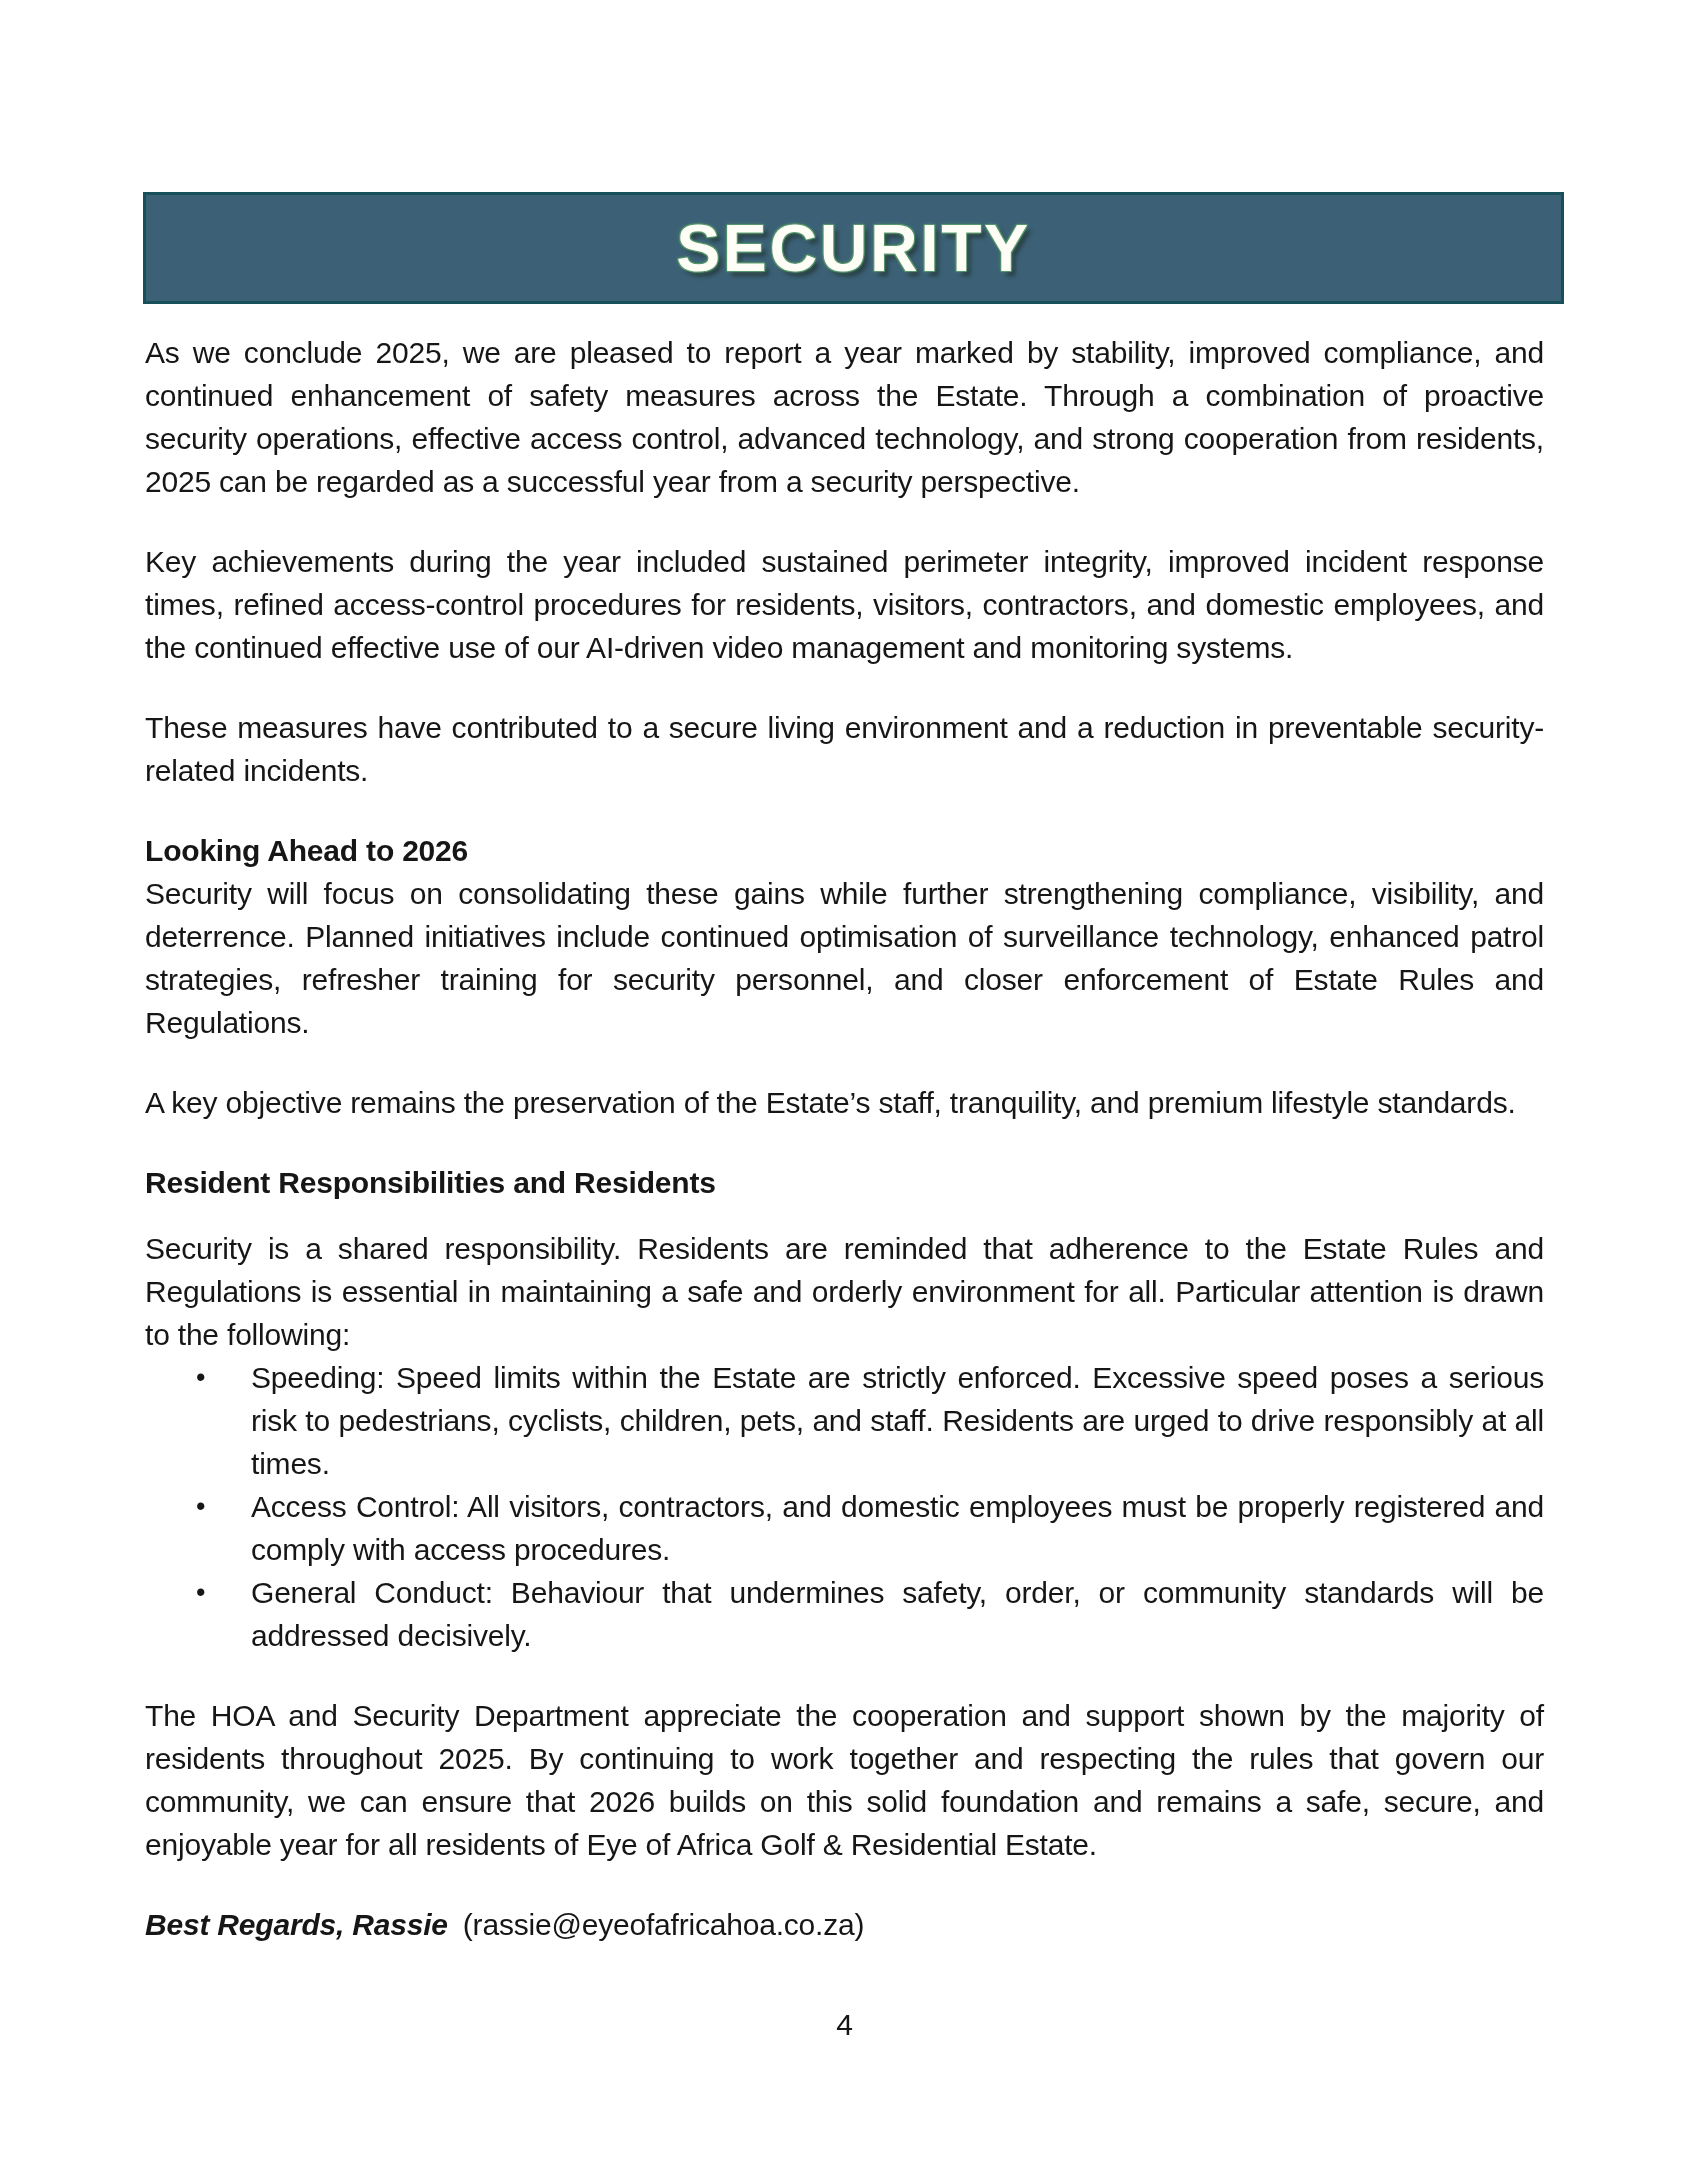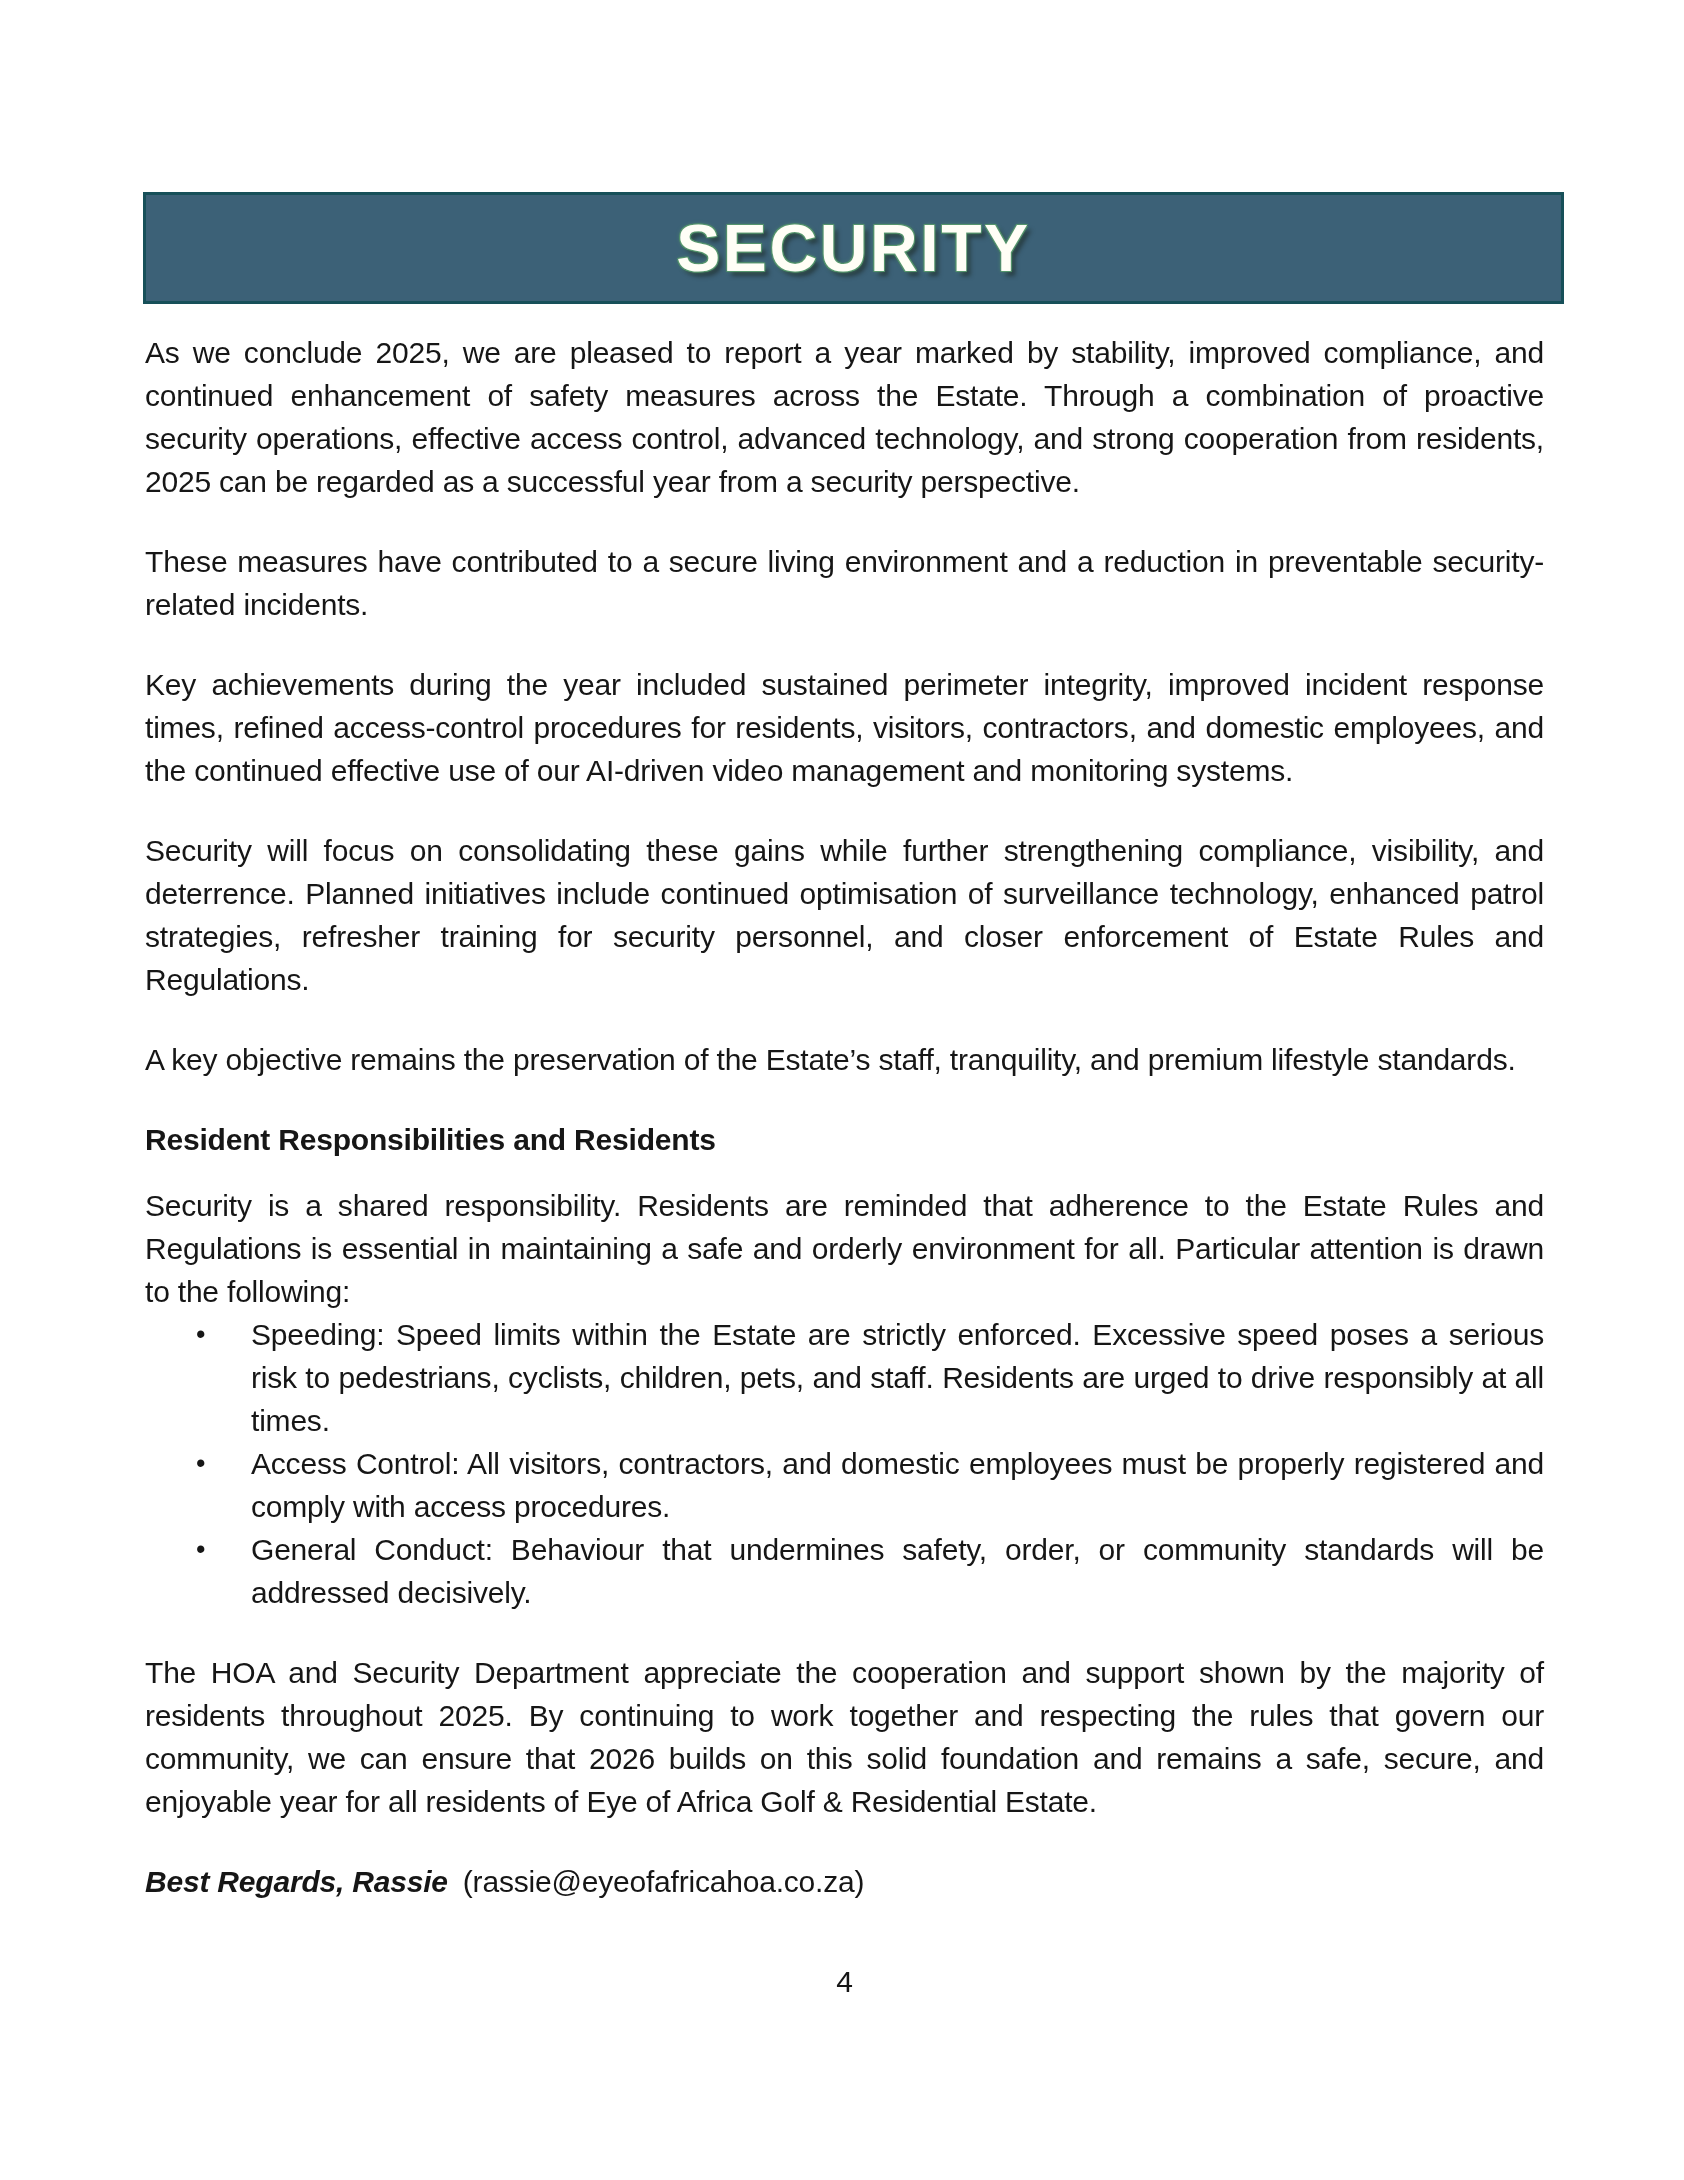--- a/index.html
+++ b/index.html
@@ -84,24 +84,25 @@
 <div class="page">
 
   <div class="banner">
     <span class="banner-title">SECURITY</span>
   </div>
 
   <div class="content">
 
     <p>As we conclude 2025, we are pleased to report a year marked by stability, improved compliance, and continued enhancement of safety measures across the Estate. Through a combination of proactive security operations, effective access control, advanced technology, and strong cooperation from residents, 2025 can be regarded as a successful year from a security perspective.</p>
 
+    <p>Key achievements during the year included sustained perimeter integrity, improved incident response times, refined access-control procedures for residents, visitors, contractors, and domestic employees, and the continued effective use of our AI-driven video management and monitoring systems.</p>
+
     <p>These measures have contributed to a secure living environment and a reduction in preventable security-related incidents.</p>
 
-    <p>Key achievements during the year included sustained perimeter integrity, improved incident response times, refined access-control procedures for residents, visitors, contractors, and domestic employees, and the continued effective use of our AI-driven video management and monitoring systems.</p>
-
+    <h2>Looking Ahead to 2026</h2>
 
     <p>Security will focus on consolidating these gains while further strengthening compliance, visibility, and deterrence. Planned initiatives include continued optimisation of surveillance technology, enhanced patrol strategies, refresher training for security personnel, and closer enforcement of Estate Rules and Regulations.</p>
 
     <p>A key objective remains the preservation of the Estate’s staff, tranquility, and premium lifestyle standards.</p>
 
     <h2>Resident Responsibilities and Residents</h2>
 
     <p class="no-gap">Security is a shared responsibility. Residents are reminded that adherence to the Estate Rules and Regulations is essential in maintaining a safe and orderly environment for all. Particular attention is drawn to the following:</p>
 
     <ul class="bullet-list">

